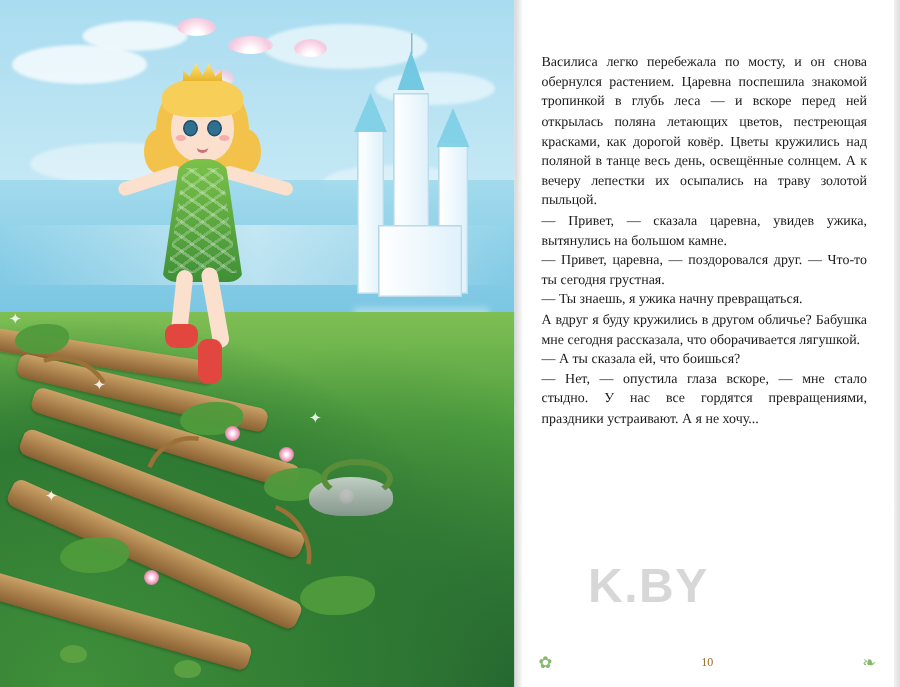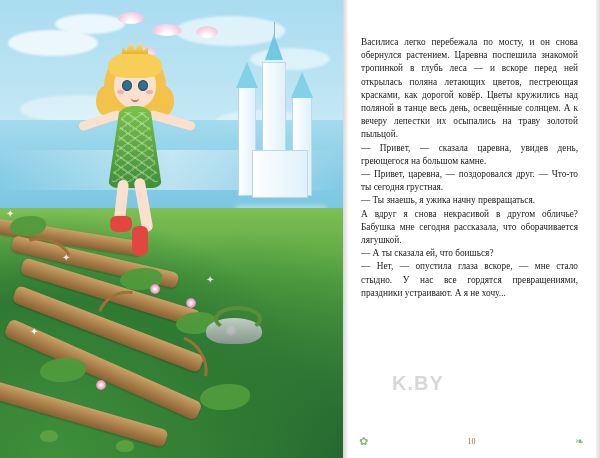--- a/index.html
+++ b/index.html
@@ -298,21 +298,21 @@
   }
   .corner-orn.left-orn  { left: 16px; }
   .corner-orn.right-orn { right: 16px; }
 
   
   .watermark {
     position: absolute;
     left: 392px;
     top: 372px;
     font-family: "Liberation Sans", sans-serif;
-    font-size: 20px;
+    font-size: 32px;
     font-weight: bold;
     color: rgba(150,150,150,.38);
     letter-spacing: 1px;
     user-select: none;
   }
 
   
   .edge {
     position: absolute;
     right: 0; top: 0; width: 4px; height: 458px;
@@ -416,24 +416,24 @@
       <div class="boot b1"></div>
       <div class="boot b2"></div>
     </div>
   </div>
 
   <div class="page-right">
     <div class="gutter"></div>
 
     <div class="text-body">
       <p>Василиса легко перебежала по мосту, и он снова обернулся растением. Царевна поспешила знакомой тропинкой в глубь леса — и вскоре перед ней открылась поляна летающих цветов, пестреющая красками, как дорогой ковёр. Цветы кружились над поляной в танце весь день, освещённые солнцем. А к вечеру лепестки их осыпались на траву золотой пыльцой.</p>
-      <p>— Привет, — сказала царевна, увидев день, греющегося на большом камне.</p>
+      <p>— Привет, — сказала царевна, увидев ужика, вытянулись на большом камне.</p>
       <p>— Привет, царевна, — поздоровался друг. — Что-то ты сегодня грустная.</p>
       <p>— Ты знаешь, я ужика начну превращаться.</p>
-      <p>А вдруг я снова некрасивой в другом обличье? Бабушка мне сегодня рассказала, что оборачивается лягушкой.</p>
+      <p>А вдруг я буду кружились в другом обличье? Бабушка мне сегодня рассказала, что оборачивается лягушкой.</p>
       <p>— А ты сказала ей, что боишься?</p>
       <p>— Нет, — опустила глаза вскоре, — мне стало стыдно. У нас все гордятся превращениями, праздники устраивают. А я не хочу...</p>
     </div>
 
     <div class="corner-orn left-orn">✿</div>
     <div class="page-number">10</div>
     <div class="corner-orn right-orn">❧</div>
 
     <div class="edge"></div>
   </div>

